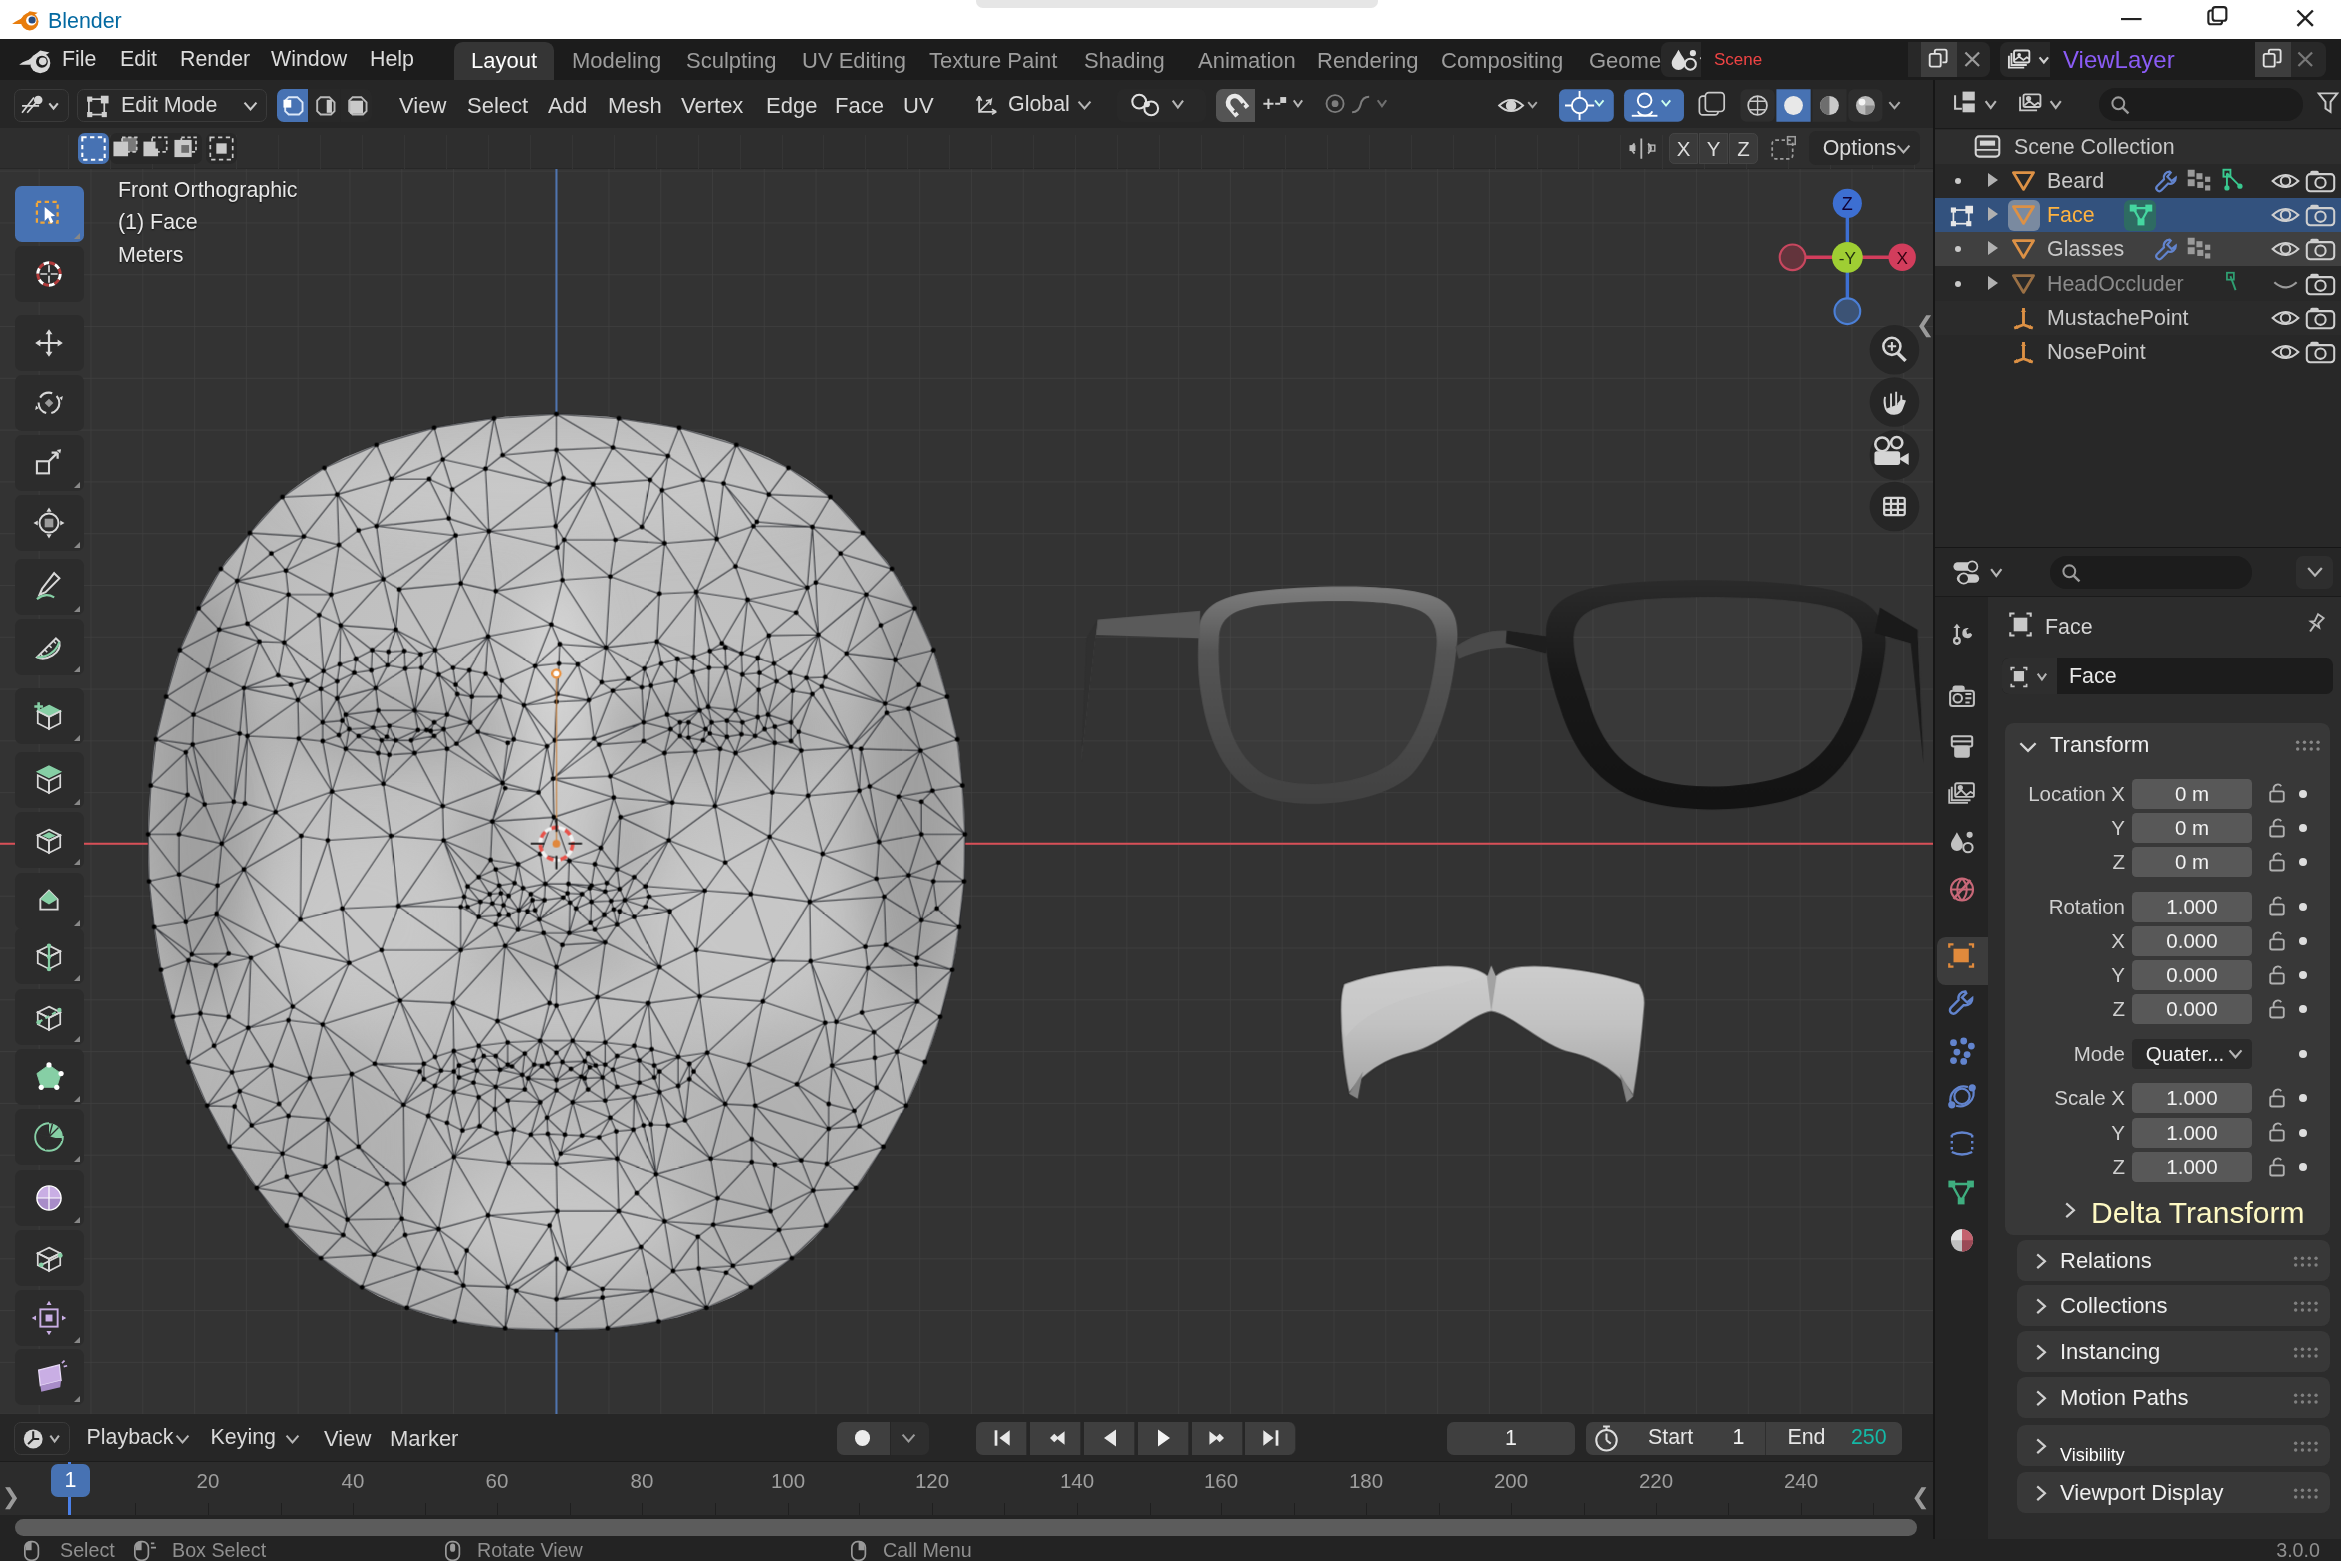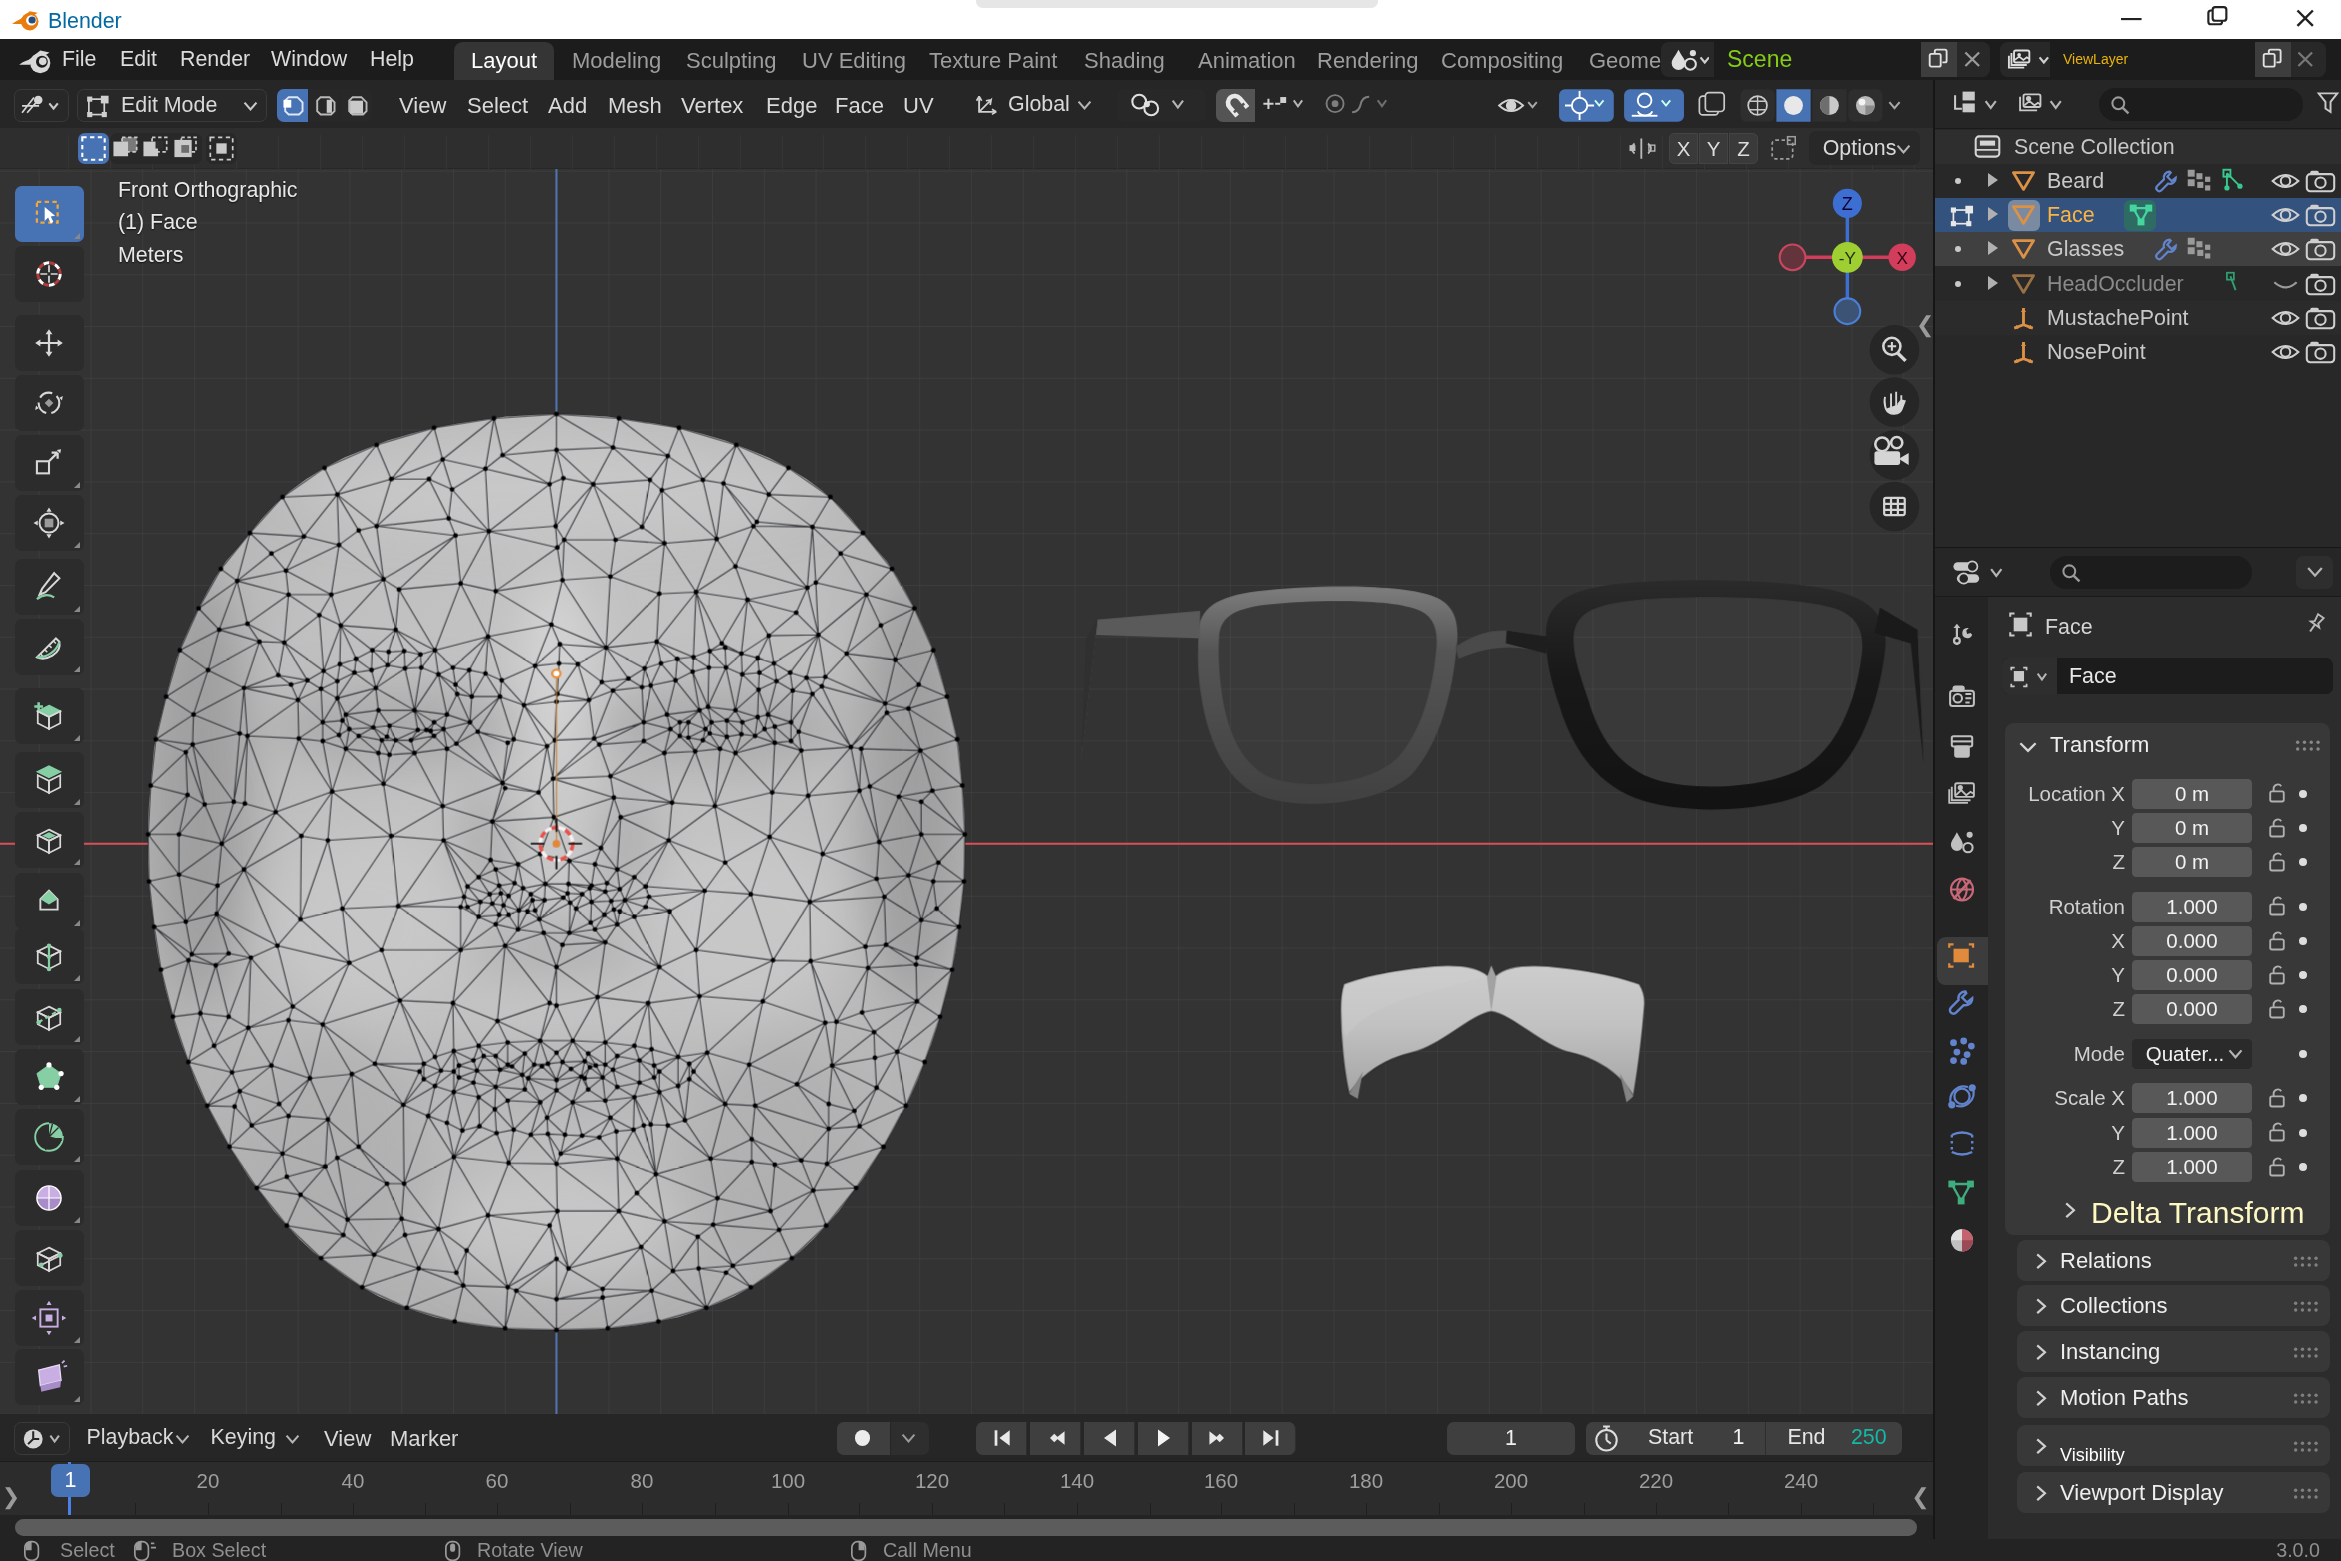--- a/index.html
+++ b/index.html
@@ -78,41 +78,41 @@
       <div class="tab" style="left:1300px">Rendering</div>
       <div class="tab" style="left:1424px">Compositing</div>
       <div class="tab" style="left:1572px">Geome</div>
 <div class="abs" style="left:1661px;top:2.6px;width:329px;height:35px;background:#282828;border-radius:7.7px">
  <svg class="abs" style="left:8.6px;top:6px" width="39" height="23" viewBox="0 0 46 27">
   <path d="M10 2 C14 10 18 13 18 18 a8 8 0 1 1 -16 0 C2 13 6 10 10 2Z" fill="#ddd"></path>
   <circle cx="24" cy="19" r="6.5" fill="none" stroke="#ddd" stroke-width="2.4"></circle>
           <circle cx="27" cy="6" r="3.6" fill="#ddd"></circle>
   <path d="M36 11 l5 6 l5 -6" fill="none" stroke="#cfcfcf" stroke-width="2.6"></path>
  </svg>
- <div class="abs" style="left:53px;top:0;width:207px;height:35px;background:#1c1c1c;border-radius:0;color:#84cc16;font-size:23px;line-height:35px;padding-left:13px">Scene</div>
+ <div class="abs" style="left:40px;top:0;width:207px;height:35px;background:#1c1c1c;border-radius:0;color:#ef4444;font-size:17px;line-height:35px;padding-left:13px">Scene</div>
  <div class="abs" style="left:260px;top:0;width:36px;height:35px;background:#3d3d3d">
   <svg class="abs" style="left:6.8px;top:6.8px" width="22" height="22" viewBox="0 0 26 26">
             <rect x="2" y="7" width="13" height="15" rx="2" fill="none" stroke="#e2e2e2" stroke-width="2.2"></rect>
             <path d="M8 7 V4 a2 2 0 0 1 2-2 h10 a2 2 0 0 1 2 2 v11 a2 2 0 0 1 -2 2 h-3" fill="none" stroke="#e2e2e2" stroke-width="2.2"></path>
           </svg>
  </div>
  <svg class="abs" style="left:301px;top:7.7px" width="20.5" height="20.5" viewBox="0 0 24 24">
           <path d="M4 4 L20 20 M20 4 L4 20" stroke="#9b9b9b" stroke-width="2.6"></path>
         </svg>
 </div>
 <div class="abs" style="left:2000px;top:2.6px;width:326px;height:35px;background:#282828;border-radius:7.7px">
  <svg class="abs" style="left:6.8px;top:6px" width="43" height="23" viewBox="0 0 50 27">
   <rect x="8" y="3" width="18" height="14" rx="2" fill="none" stroke="#ddd" stroke-width="2.2"></rect>
   <circle cx="14" cy="8" r="2.2" fill="#ddd"></circle>
           <path d="M9 14 l5 -4 l5 4 l4 -3 l3 2" stroke="#ddd" stroke-width="2" fill="none"></path>
   <path d="M5 6 v14 h18" fill="none" stroke="#ddd" stroke-width="2.2"></path>
           <path d="M2 9 v14 h18" fill="none" stroke="#ddd" stroke-width="2.2"></path>
   <path d="M38 11 l5 6 l5 -6" fill="none" stroke="#cfcfcf" stroke-width="2.6"></path>
  </svg>
- <div class="abs" style="left:50px;top:0;width:205px;height:35px;background:#1c1c1c;color:#eab308;font-size:14px;line-height:35px;padding-left:13px">ViewLayer</div>
+ <div class="abs" style="left:50px;top:0;width:205px;height:35px;background:#1c1c1c;color:#8b5cf6;font-size:24px;line-height:35px;padding-left:13px">ViewLayer</div>
  <div class="abs" style="left:255px;top:0;width:36px;height:35px;background:#3d3d3d">
   <svg class="abs" style="left:6.8px;top:6.8px" width="22" height="22" viewBox="0 0 26 26">
             <rect x="2" y="7" width="13" height="15" rx="2" fill="none" stroke="#e2e2e2" stroke-width="2.2"></rect>
             <path d="M8 7 V4 a2 2 0 0 1 2-2 h10 a2 2 0 0 1 2 2 v11 a2 2 0 0 1 -2 2 h-3" fill="none" stroke="#e2e2e2" stroke-width="2.2"></path>
           </svg>
  </div>
  <svg class="abs" style="left:295px;top:7.7px" width="20.5" height="20.5" viewBox="0 0 24 24">
           <path d="M4 4 L20 20 M20 4 L4 20" stroke="#777" stroke-width="2.6"></path>
         </svg>
 </div>

